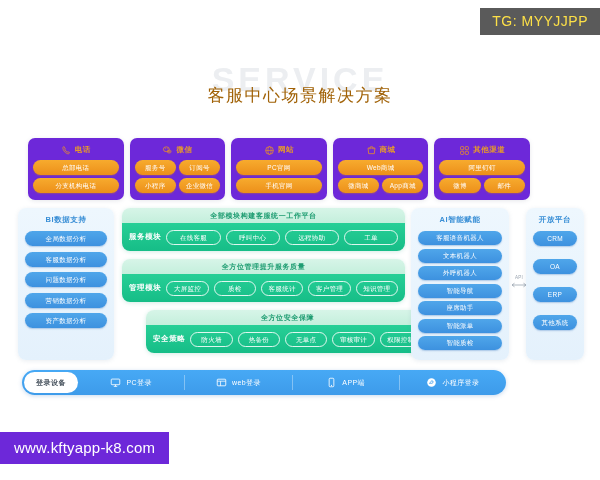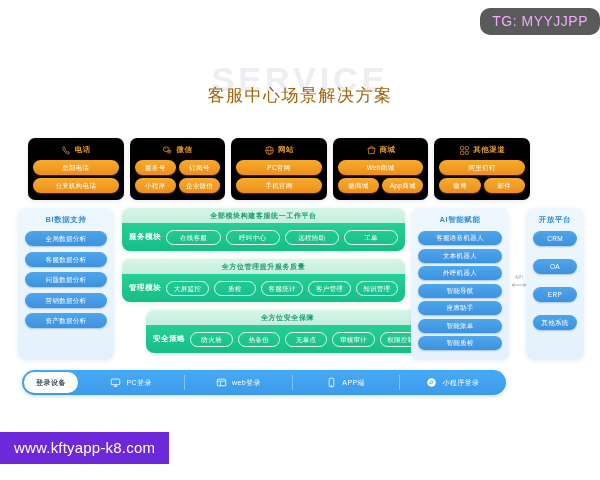--- a/index.html
+++ b/index.html
@@ -7,24 +7,23 @@
     width: 600px; height: 480px;
     background: #ffffff;
     font-family: "Liberation Sans", "DejaVu Sans", sans-serif;
     overflow: hidden;
   }
   .stage { position: relative; width: 600px; height: 480px; background: #fff; }
 
   
   .wm-tg {
     position: absolute; right: 0; top: 8px;
-    background: #5a5a5a; color: #f0abfc;
+    background: #5a5a5a; color: #fde047;
     font-size: 14px; letter-spacing: .5px;
     padding: 5px 12px 6px 12px;
-    border-radius: 10px;
   }
   .wm-site {
     position: absolute; left: 0; bottom: 16px;
     background: #6d28d9; color: #fff;
     font-size: 15px; letter-spacing: .2px;
     padding: 7px 14px 8px 14px;
   }
 
   
   .title-wrap { position: absolute; left: 0; top: 66px; width: 600px; text-align: center; }
@@ -40,21 +39,21 @@
   }
 
   
   .channels {
     position: absolute; left: 28px; top: 138px;
     width: 502px; height: 62px;
     display: flex; gap: 6px;
   }
   .chan-card {
     flex: 1 1 0;
-    background: #000000;
+    background: #6d28d9;
     border-radius: 7px;
     box-shadow: 0 1px 4px rgba(120,130,150,.18);
     padding: 5px 5px 5px 5px;
     display: flex; flex-direction: column; align-items: center;
   }
   .chan-head {
     display: flex; align-items: center; justify-content: center;
     gap: 3px; height: 14px; margin-bottom: 3px;
   }
   .chan-head .ico { width: 11px; height: 11px; display: block; }

